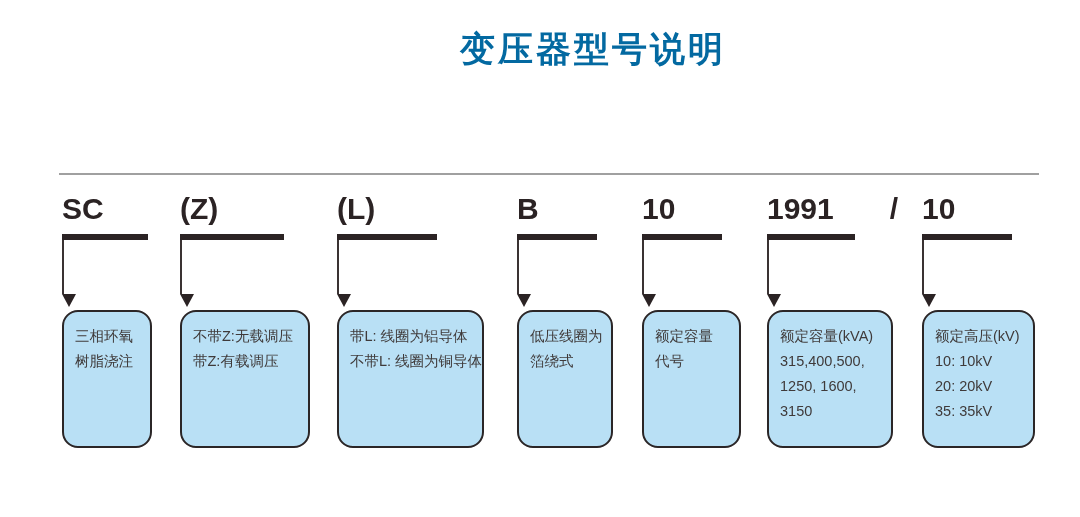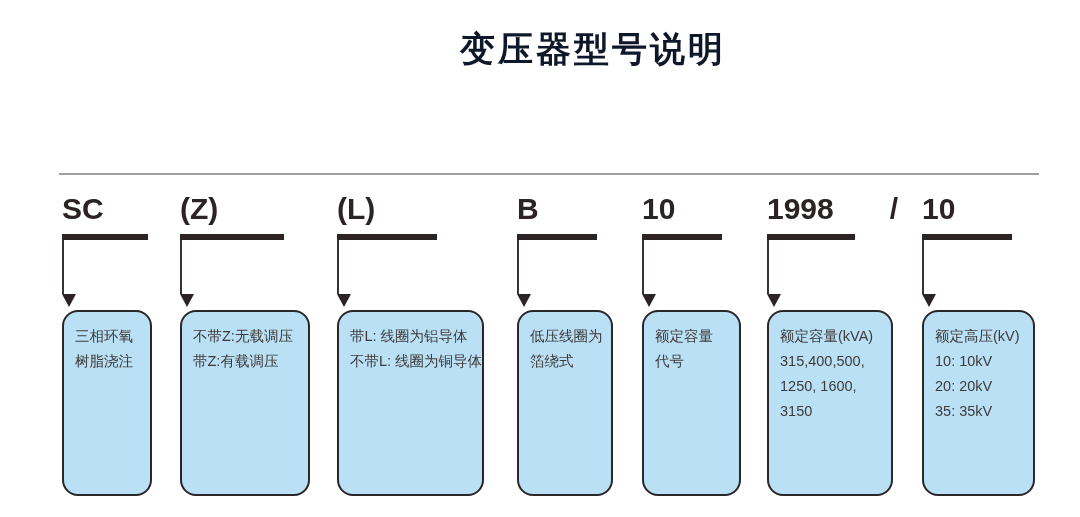--- a/index.html
+++ b/index.html
@@ -15,21 +15,21 @@
     background: #ffffff;
     overflow: hidden;
   }
   .title {
     position: absolute;
     left: 460px;
     top: 26px;
     font-size: 35px;
     font-weight: bold;
     letter-spacing: 3px;
-    color: #0f172a;
+    color: #0369a1;
     white-space: nowrap;
   }
   .divider {
     position: absolute;
     left: 59px;
     top: 173px;
     width: 980px;
     height: 2px;
     background: #a0a0a0;
   }
@@ -62,21 +62,21 @@
     width: 0;
     height: 0;
     border-left: 7px solid transparent;
     border-right: 7px solid transparent;
     border-top: 13px solid #2b2324;
     margin-bottom: 3px;
   }
   .box {
     box-sizing: border-box;
     width: 100%;
-    height: 186px;
+    height: 138px;
     background: #b9e0f5;
     border: 2px solid #2b2627;
     border-radius: 16px;
     padding: 12px 6px 10px 11px;
     color: #3f3a3a;
   }
   .box-line {
     font-size: 14.5px;
     line-height: 25px;
     white-space: nowrap;
@@ -167,21 +167,21 @@
     <div class="underline"></div>
     <div class="arrow-line"></div>
     <div class="arrow-head"></div>
     <div class="box">
       <div class="box-line">额定容量</div>
       <div class="box-line">代号</div>
     </div>
   </div>
 
   <div class="col col6">
-    <div class="code">1998</div>
+    <div class="code">1991</div>
     <div class="underline"></div>
     <div class="arrow-line"></div>
     <div class="arrow-head"></div>
     <div class="box">
       <div class="box-line">额定容量(kVA)</div>
       <div class="box-line">315,400,500,</div>
       <div class="box-line">1250, 1600,</div>
       <div class="box-line">3150</div>
     </div>
   </div>

